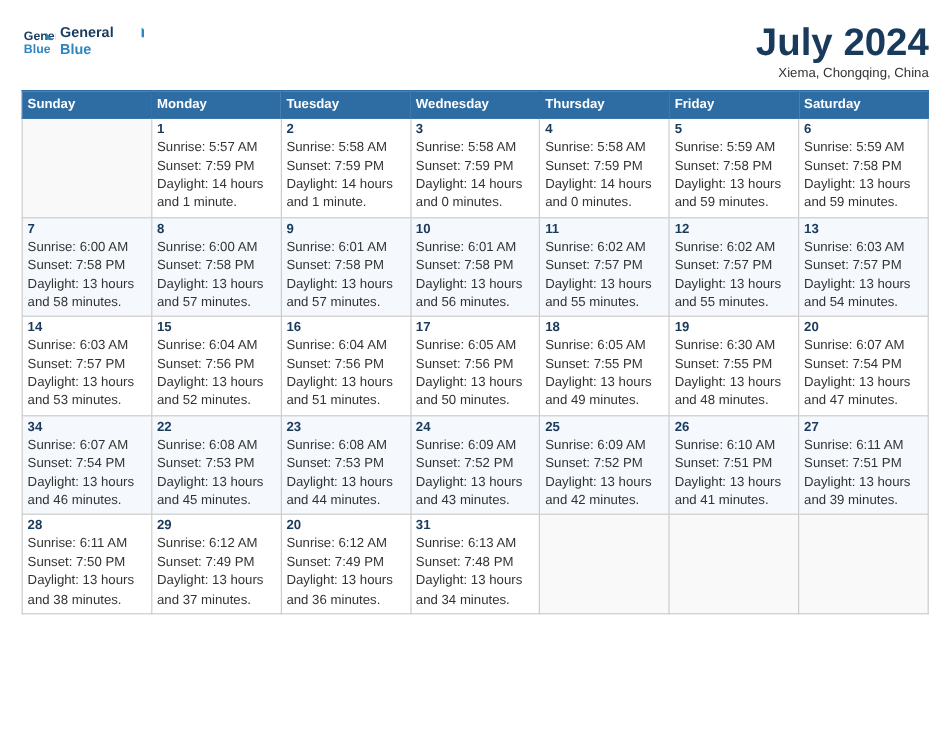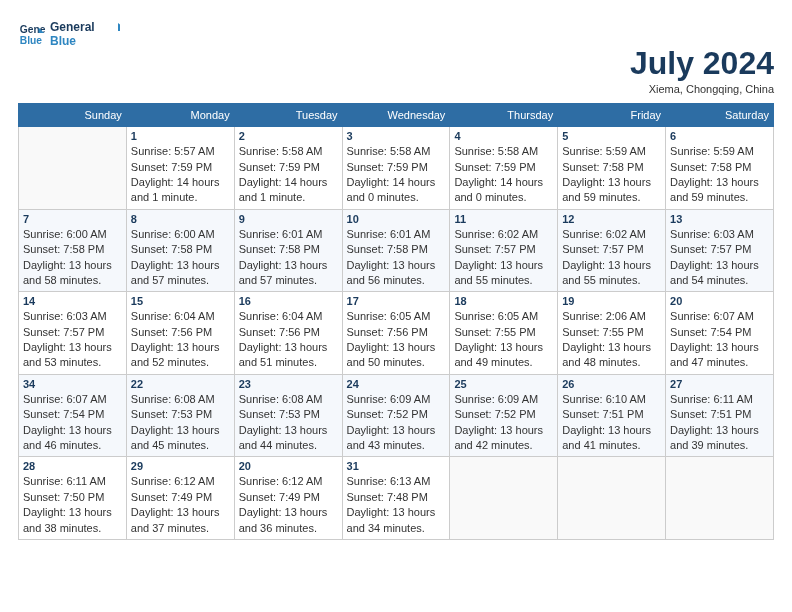--- a/index.html
+++ b/index.html
@@ -26,21 +26,20 @@
       display: flex;
       align-items: center;
       gap: 4px;
     }
     .logo-icon {
       width: 28px;
       height: 28px;
     }
     .title-block {
       text-align: right;
-      margin-top: 28px;
     }
     .month-year {
       font-size: 32px;
       font-weight: bold;
       color: #1a3a5c;
       line-height: 1.1;
     }
     .location {
       font-size: 11px;
       color: #333;
@@ -48,23 +47,23 @@
     }
     table {
       width: 100%;
       border-collapse: collapse;
       table-layout: fixed;
     }
     thead th {
       background: #2e6da4;
       color: #fff;
       font-size: 11px;
-      font-weight: normal;
+      font-weight: bold;
       padding: 5px 4px;
-      text-align: right;
+      text-align: left;
       border: 1px solid #2e6da4;
     }
     tbody td {
       border: 1px solid #ccc;
       vertical-align: top;
       padding: 3px 4px;
       font-size: 9px;
       color: #333;
       height: 80px;
       background: #fff;
@@ -255,21 +254,21 @@
           </td>
           <td>
             <span class="day-number">18</span>
             <div class="day-info" style="white-space: pre-line;">Sunrise: 6:05 AM
 Sunset: 7:55 PM
 Daylight: 13 hours
 and 49 minutes.</div>
           </td>
           <td>
             <span class="day-number">19</span>
-            <div class="day-info" style="white-space: pre-line;">Sunrise: 2:06 AM
+            <div class="day-info" style="white-space: pre-line;">Sunrise: 6:30 AM
 Sunset: 7:55 PM
 Daylight: 13 hours
 and 48 minutes.</div>
           </td>
           <td>
             <span class="day-number">20</span>
             <div class="day-info" style="white-space: pre-line;">Sunrise: 6:07 AM
 Sunset: 7:54 PM
 Daylight: 13 hours
 and 47 minutes.</div>

